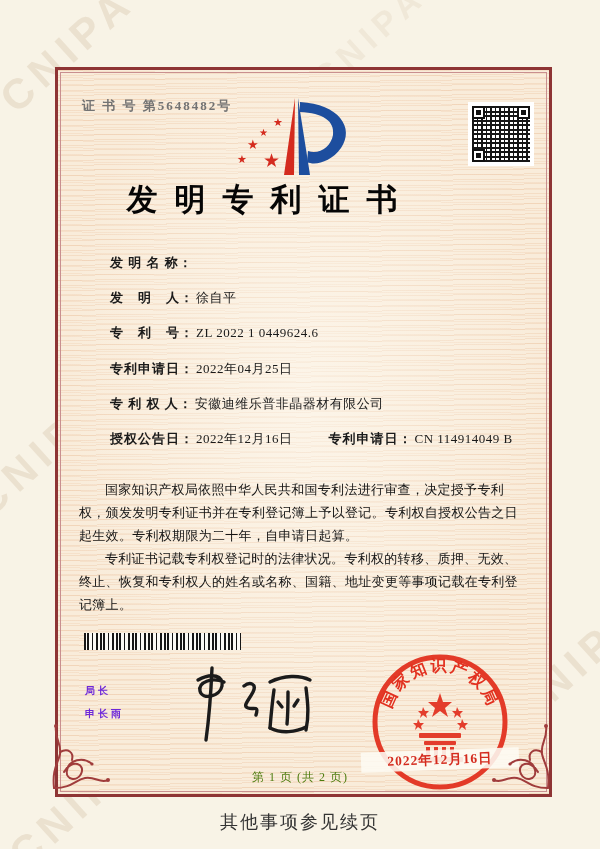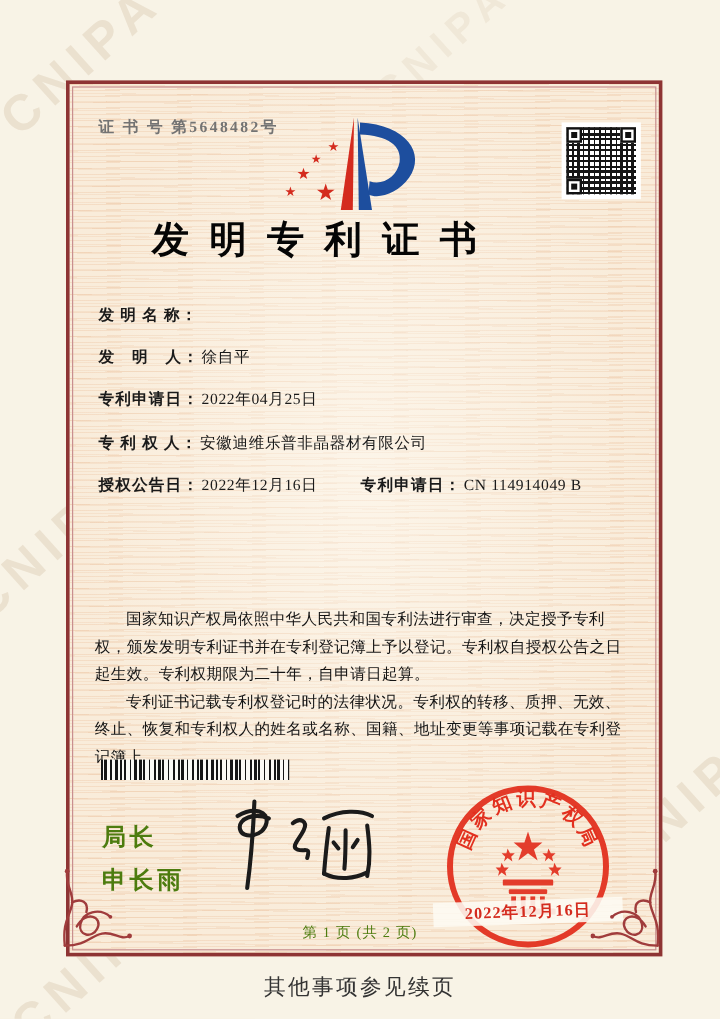--- a/index.html
+++ b/index.html
@@ -56,42 +56,42 @@
   .finder{position:absolute;width:13px;height:13px;border:2px solid #111;background:#fff;box-sizing:border-box;}
   .finder::after{content:"";position:absolute;left:2px;top:2px;width:5px;height:5px;background:#111;}
   .finder.tl{left:0;top:0;} .finder.tr{right:0;top:0;} .finder.bl{left:0;bottom:0;}
   .title{
     position:absolute;left:0;top:179px;width:524px;text-align:center;
     font-size:31px;font-weight:bold;letter-spacing:17px;text-indent:17px;
     color:#050505;z-index:4;
   }
   
   .fields{position:absolute;left:82px;top:254px;width:450px;z-index:4;}
-  .row{height:35.2px;font-size:13px;display:flex;align-items:flex-start;line-height:17px;}
+  .row{height:35.2px;font-size:13px;display:flex;align-items:flex-start;line-height:17px;margin-left:28px;}
   .row .lbl{white-space:pre;font-weight:600;letter-spacing:1px;flex:none;}
   .row .val{letter-spacing:0.5px;padding-left:2px;}
   .row.double .pair2{margin-left:36px;display:flex;}
   
-  .body-text{position:absolute;left:79px;top:505px;width:449px;z-index:4;font-family:Liberation Mono, monospace;}
+  .body-text{position:absolute;left:79px;top:478px;width:449px;z-index:4;}
   .body-text p{
     margin:0;font-size:13px;line-height:23px;text-indent:2em;
     letter-spacing:0.3px;color:#141414;
   }
   
   .barcode{
     position:absolute;left:84px;top:633px;width:157px;height:17px;z-index:4;
     background:repeating-linear-gradient(90deg,
       #161616 0 2px,#fbfaf6 2px 3px,#161616 3px 5px,#fbfaf6 5px 8px,
       #161616 8px 9px,#fbfaf6 9px 12px,#161616 12px 14px,#fbfaf6 14px 16px);
   }
   
   .officer{
     position:absolute;left:85px;top:684px;z-index:4;
     font-family:"Liberation Sans","DejaVu Sans",sans-serif;
-    font-size:20px;font-weight:600;letter-spacing:3px;color:#4d7c0f;
+    font-size:10px;font-weight:600;letter-spacing:3px;color:#6d28d9;
   }
   .officer div{margin-bottom:9px;}
   .signature{position:absolute;left:170px;top:664px;width:160px;height:85px;z-index:4;}
   .seal{position:absolute;left:367px;top:649px;width:146px;height:146px;z-index:5;}
   .seal-date{
     position:absolute;left:-6px;top:101px;width:158px;text-align:center;
     font-weight:bold;font-size:13.5px;letter-spacing:1px;color:#d42b1e;
     background:rgba(253,250,242,0.88);
     transform:rotate(-2deg);z-index:6;padding:1px 0;
   }
@@ -170,20 +170,24 @@
 
 <div class="title">发明专利证书</div>
 
 <div class="fields">
   <div class="row">
     <span class="lbl">发 明 名 称：</span>
   </div>
   <div class="row">
     <span class="lbl">发　明　人：</span>
     <span class="val">徐自平</span>
+  </div>
+  <div class="row">
+    <span class="lbl">专　利　号：</span>
+    <span class="val">ZL 2022 1 0449624.6</span>
   </div>
   <div class="row">
     <span class="lbl">专利申请日：</span>
     <span class="val">2022年04月25日</span>
   </div>
   <div class="row">
     <span class="lbl">专 利 权 人：</span>
     <span class="val">安徽迪维乐普非晶器材有限公司</span>
   </div>
   <div class="row double">

